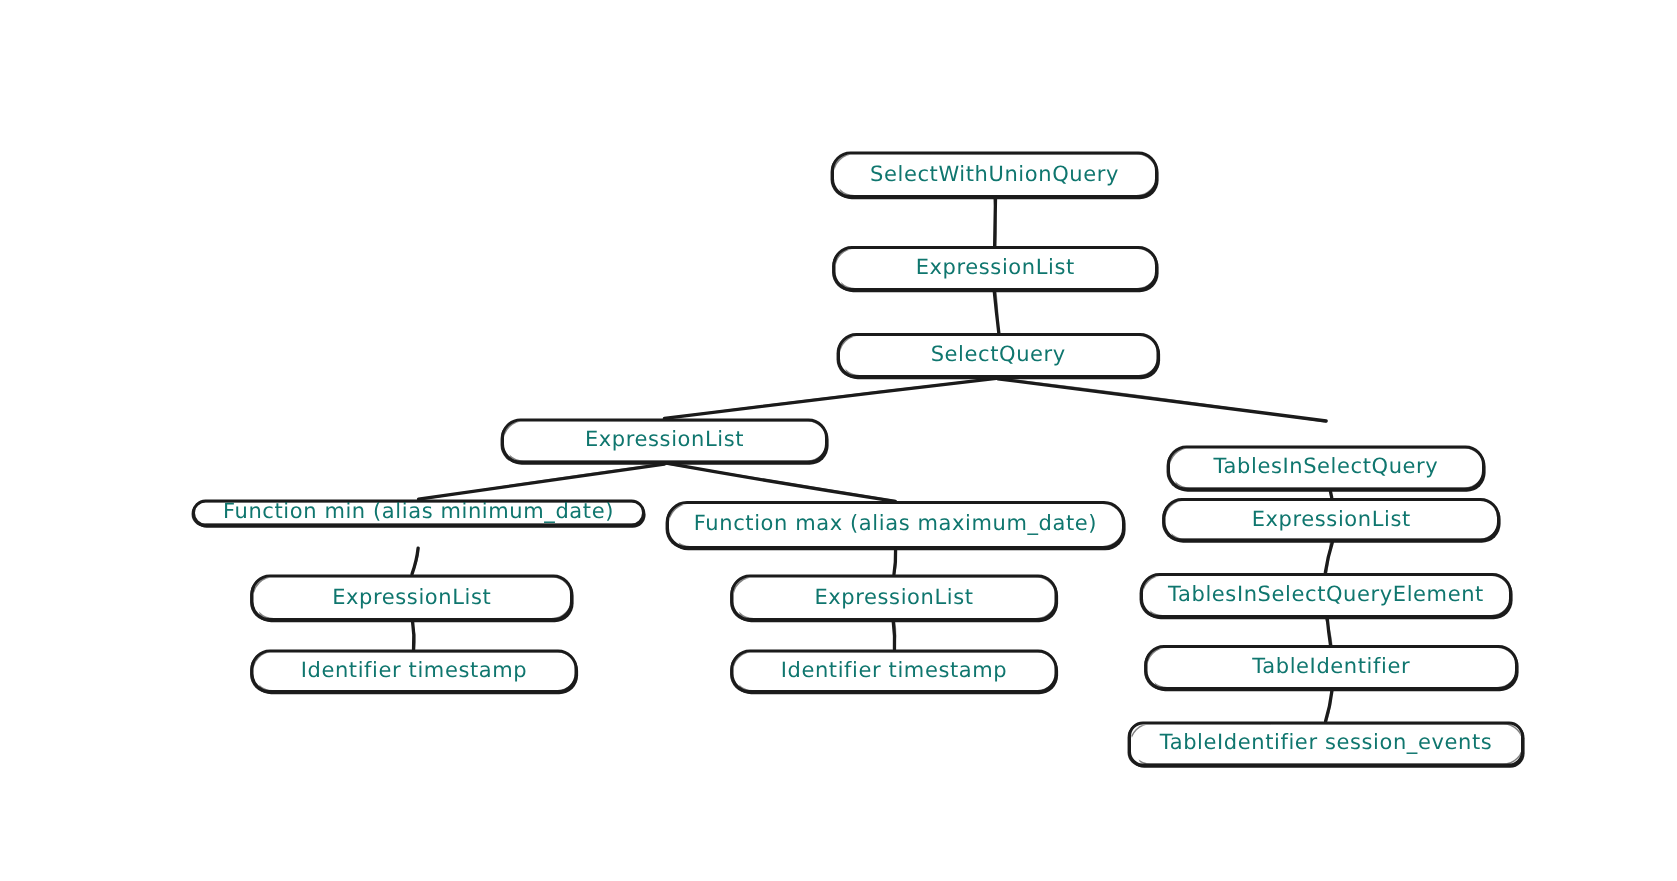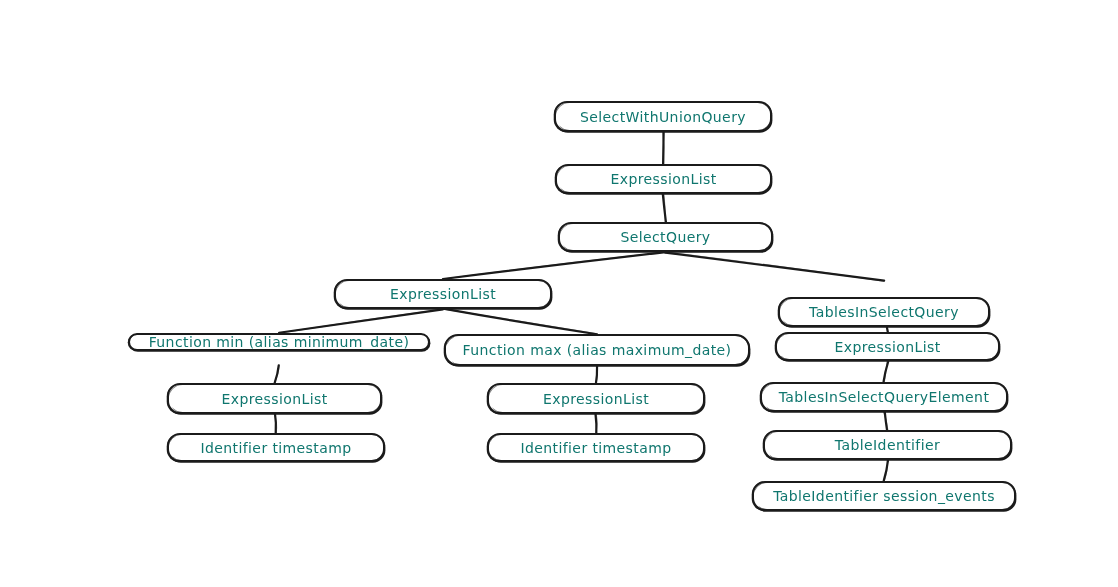--- a/index.html
+++ b/index.html
@@ -135,17 +135,17 @@
       </div>
       <div class="node sketch" style="left: 167px; top: 433px; width: 218px; height: 29px;">
         <span class="label">Identifier timestamp</span>
       </div>
       <div class="node sketch" style="left: 487px; top: 433px; width: 218px; height: 29px;">
         <span class="label">Identifier timestamp</span>
       </div>
       <div class="node sketch" style="left: 763px; top: 430px; width: 249px; height: 30px;">
         <span class="label">TableIdentifier</span>
       </div>
-      <div class="node sketch" style="left: 752px; top: 481px; width: 264px; height: 30px;">
+      <div class="node sketch" style="left: 752px; top: 481px; width: 264px; height: 30px; border-radius: 10px;">
         <span class="label">TableIdentifier session_events</span>
       </div>
     </div>
 </div>
 
 </body></html>

